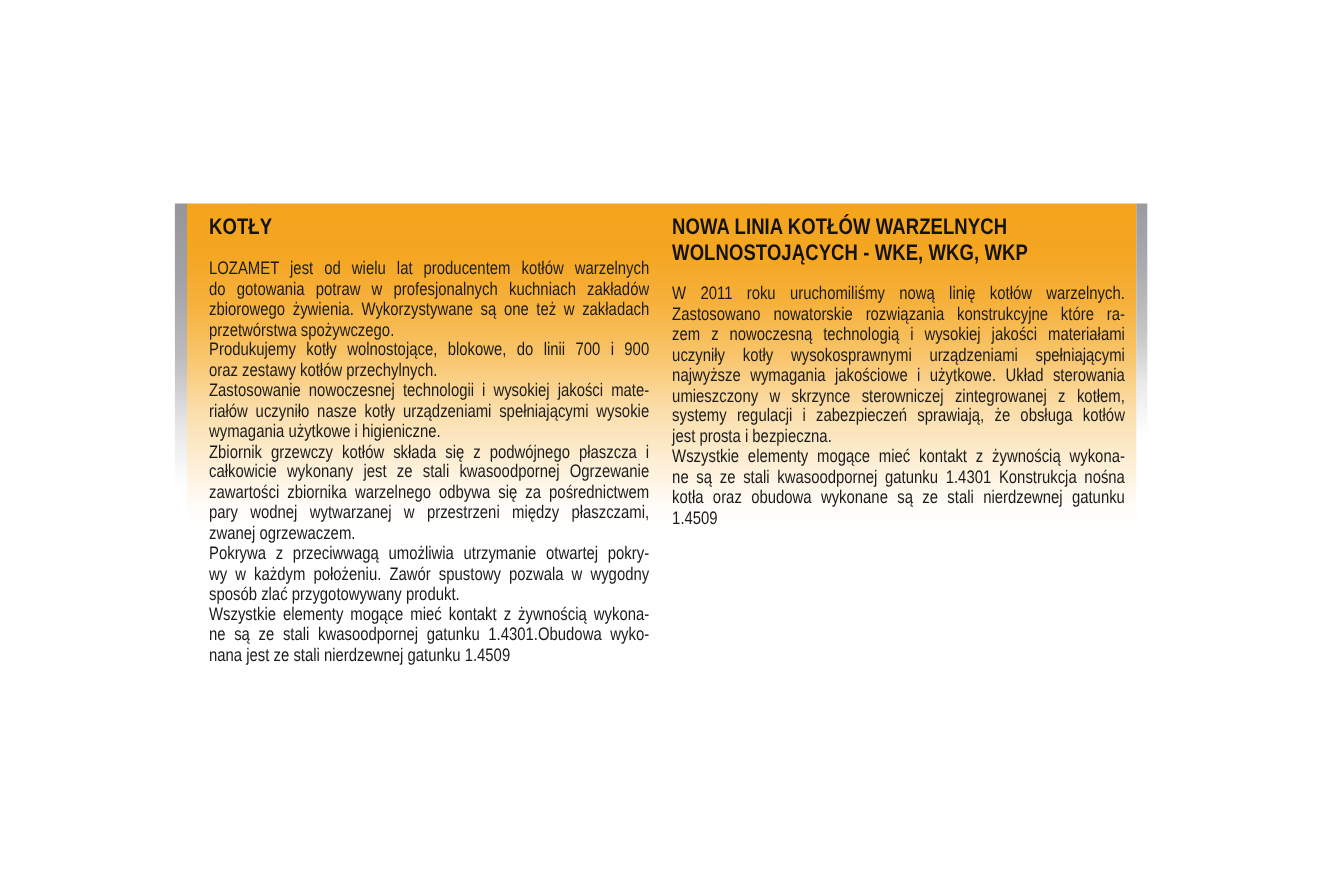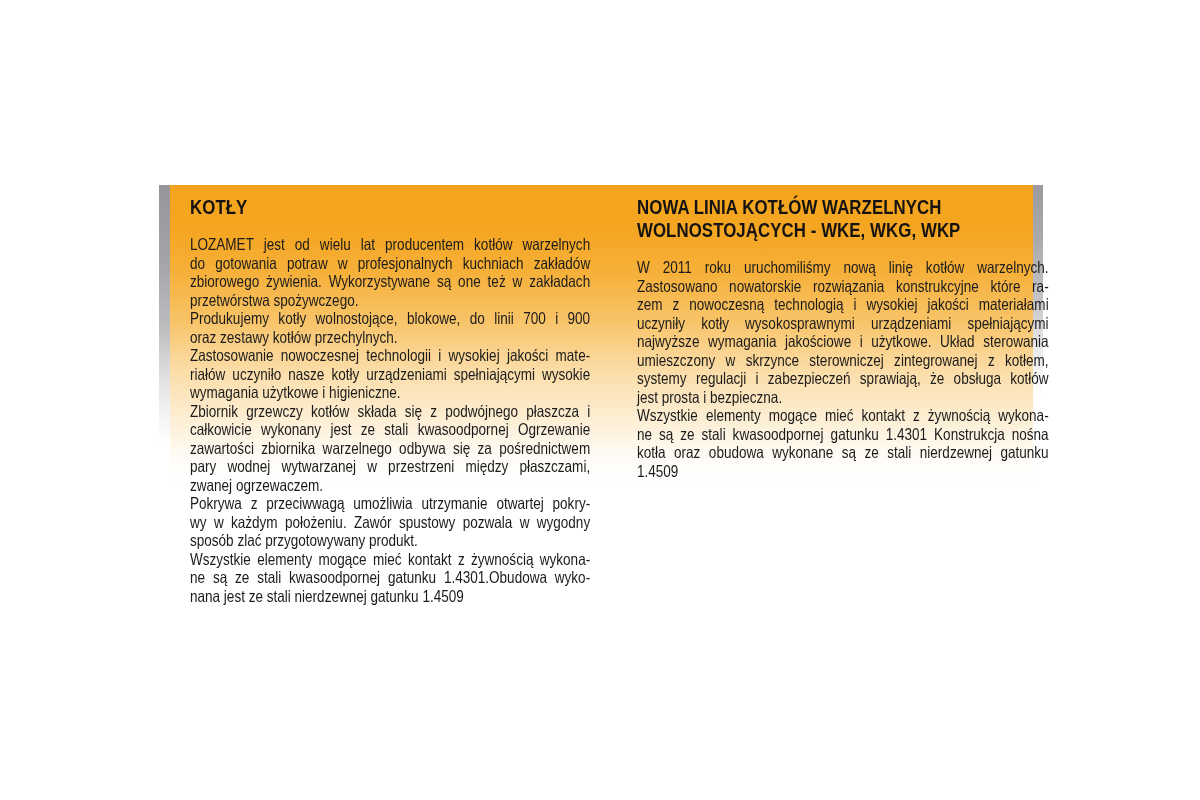--- a/index.html
+++ b/index.html
@@ -52,21 +52,21 @@
   .col {
     position: absolute;
     top: 195px;
   }
   .col-inner {
     transform: scaleX(0.82);
     transform-origin: 0 0;
   }
   .col-left  { left: 190px; }
   .col-left  .col-inner { width: 488px; }
-  .col-right { left: 637px; }
+  .col-right { left: 611px; }
   .col-right .col-inner { width: 502px; }
   .heading {
     margin: 0;
     font-size: 20.5px;
     line-height: 23px;
     font-weight: bold;
     color: #151312;
     letter-spacing: 0.1px;
   }
   .heading-block { margin: 0 0 17px 0; }

